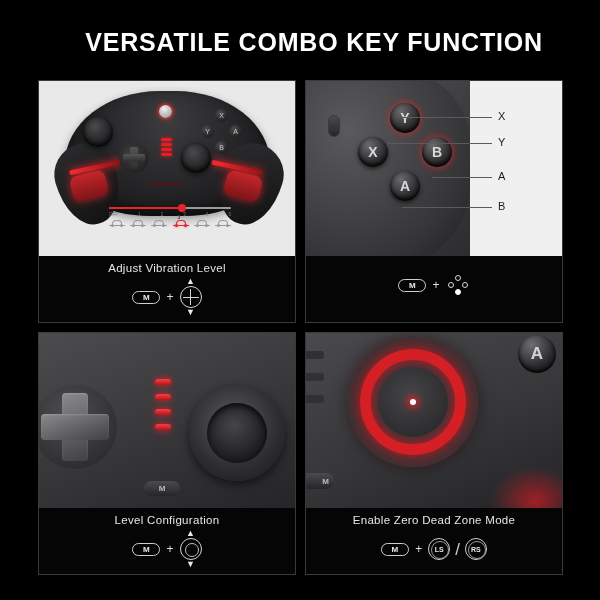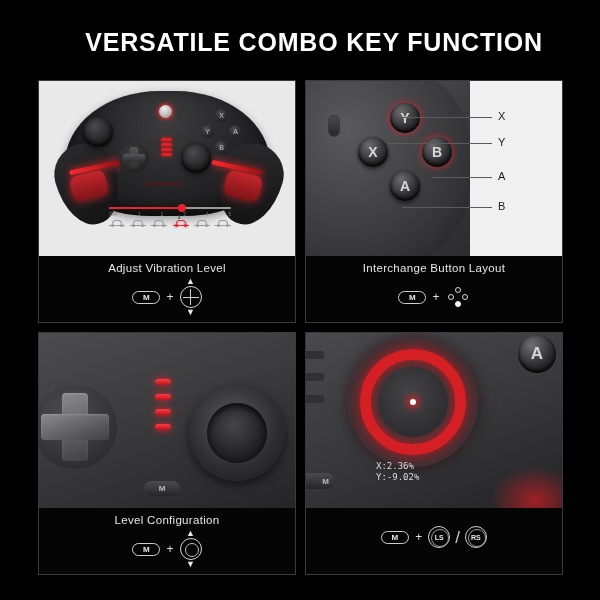--- a/index.html
+++ b/index.html
@@ -487,21 +487,20 @@
         <div class="lead" style="left:82px; top:62px; width:104px;"></div>
         <div class="lead" style="left:126px; top:96px; width:60px;"></div>
         <div class="lead" style="left:96px; top:126px; width:90px;"></div>
         <div class="lbl" style="left:192px; top:29px;">X</div>
         <div class="lbl" style="left:192px; top:55px;">Y</div>
         <div class="lbl" style="left:192px; top:89px;">A</div>
         <div class="lbl" style="left:192px; top:119px;">B</div>
       </div>
 
       <div class="caption-box">
-        <div class="caption-text">Interchange Button Layout</div>
         <div class="combo">
           <div class="key-m">M</div>
           <div class="plus">+</div>
           <div class="abxy">
             <i class="top"></i>
               <i class="left"></i>
               <i class="right"></i>
               <i class="bot"></i>
           </div>
         </div>
@@ -541,28 +540,25 @@
             <i></i>
             <i></i>
             <i></i>
           </div>
         <div class="ring-outer"></div>
         <div class="ring-red"></div>
         <div class="ring-inner"></div>
         <div class="dot"></div>
         <div class="abtn">A</div>
         <div class="mside">M</div>
-        <div class="readout">
-          <div>X:2.36%</div>
-          <div>Y:-9.02%</div>
-        </div>
         <div class="glow-corner"></div>
       </div>
 
       <div class="caption-box">
+        <div class="caption-text">Enable Zero Dead Zone Mode</div>
         <div class="combo">
           <div class="key-m">M</div>
           <div class="plus">+</div>
           <div class="key-round">
             <span>LS</span>
           </div>
           <div class="slash">/</div>
           <div class="key-round">
             <span>RS</span>
           </div>

